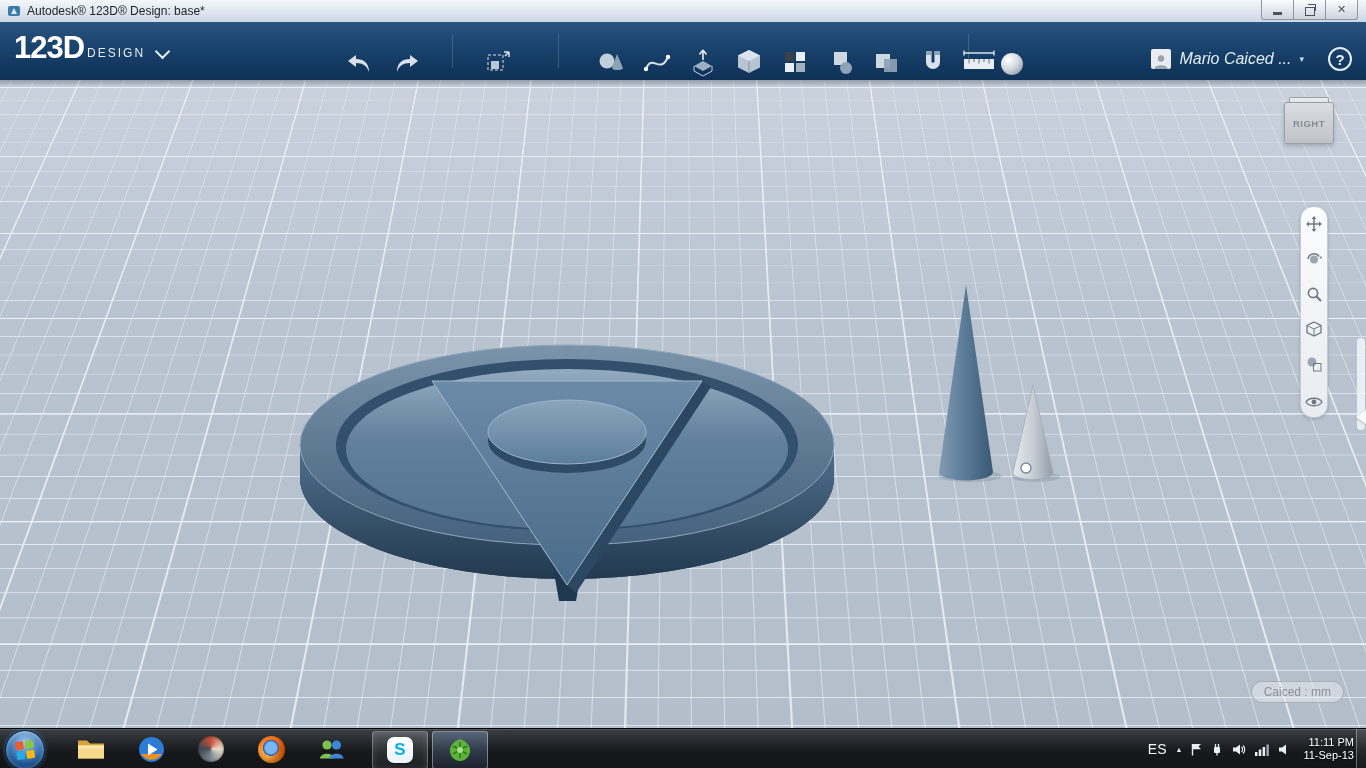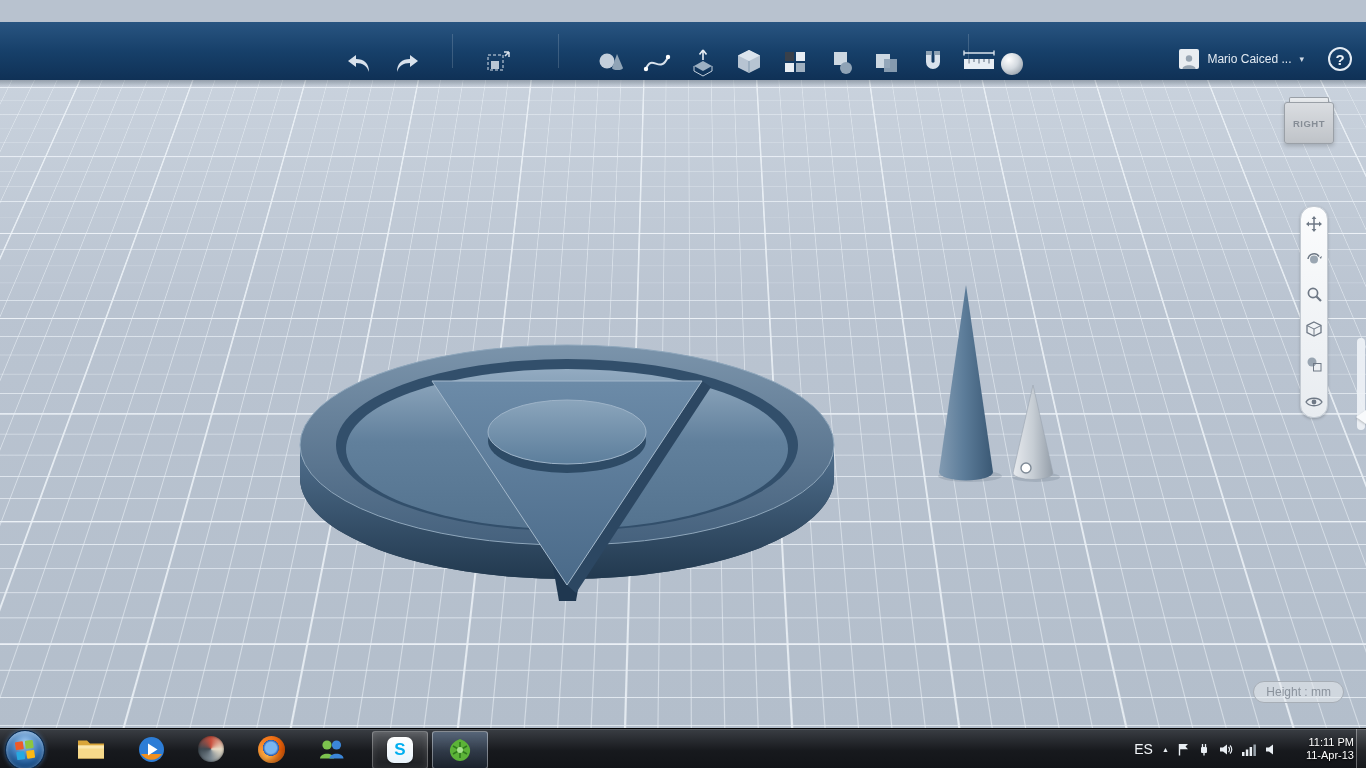--- a/index.html
+++ b/index.html
@@ -35,21 +35,21 @@
   .tbtn{position:absolute;background:transparent;border:none;padding:0;display:flex;
     align-items:center;justify-content:center;cursor:pointer;}
   .vsep{position:absolute;top:12px;width:1px;height:34px;background:rgba(255,255,255,0.16);}
   .tools{position:absolute;left:594px;top:24px;display:flex;gap:12px;}
   .tools .ti{width:34px;height:32px;background:transparent;border:none;padding:0;display:flex;
     align-items:center;justify-content:center;cursor:pointer;}
   .matball{width:22px;height:22px;border-radius:50%;
     background:radial-gradient(circle at 35% 30%,#ffffff,#d4dae0 45%,#9aa4ae 80%,#7e8893);}
   .userbox{position:absolute;right:62px;top:27px;display:flex;align-items:center;gap:8px;cursor:pointer;}
   .avatar{width:20px;height:20px;border-radius:2px;background:#e9edf1;display:flex;align-items:flex-end;justify-content:center;overflow:hidden;}
-  .user-name{font-size:12px;color:#e3ebf3;}
+  .user-name{font-size:16px;color:#e3ebf3;font-style:italic;}
   .user-caret{font-size:9px;color:#cfd9e4;}
   .helpbtn{position:absolute;right:14px;top:25px;width:24px;height:24px;border-radius:50%;
     border:2px solid #e4ecf4;color:#eaf1f8;background:transparent;font-size:15px;font-weight:bold;
     display:flex;align-items:center;justify-content:center;cursor:pointer;}
 
   
   .viewport{position:absolute;left:0;top:80px;width:1366px;height:648px;overflow:hidden;
     background:linear-gradient(#c9d2dd 0%,#bac4d1 35%,#b3becb 100%);}
   .viewport::before{content:"";position:absolute;left:0;right:0;top:0;height:7px;z-index:3;
     background:linear-gradient(rgba(10,25,40,0.28),transparent);}
@@ -124,31 +124,56 @@
     background:radial-gradient(circle at 48% 44%,#79b6f2 0 27%,#2a5db0 38%,rgba(0,0,0,0) 40%),
                conic-gradient(from 210deg,#ffb347,#f57c20,#e85d04,#ffb347);
     box-shadow:inset -2px -3px 5px rgba(120,40,0,0.5);}
   .media-ico{width:26px;height:26px;border-radius:50%;
     background:conic-gradient(#c94f3d,#e8ddc8,#7d8a93,#3f4a52,#c94f3d);
     box-shadow:inset 0 0 3px rgba(0,0,0,0.6);}
   .tray{position:absolute;right:12px;top:0;height:40px;display:flex;align-items:center;gap:9px;z-index:2;}
   .tray-lang{color:#f2f5f8;font-size:14px;cursor:pointer;}
   .tray-expand{color:#e8edf2;font-size:7px;cursor:pointer;}
   .tray .tico{display:flex;align-items:center;cursor:pointer;}
-  .clock{text-align:right;font-size:11px;line-height:13px;color:#ffffff;text-shadow:0 1px 2px #000;margin-left:20px;cursor:default;}
+  .clock{text-align:right;font-size:11px;line-height:13px;color:#ffffff;text-shadow:0 1px 2px #000;margin-left:4px;cursor:default;}
   .show-desktop{position:absolute;right:0;top:0;width:9px;height:40px;cursor:pointer;
     background:linear-gradient(rgba(255,255,255,0.10),rgba(255,255,255,0.02));border-left:1px solid rgba(255,255,255,0.35);}
 </style>
 </head>
 <body>
 
 <div id="screen">
 
+  <header class="titlebar">
+    <span class="app-ico">
+      <svg width="14" height="14" viewBox="0 0 14 14">
+          <rect x="1" y="2" width="12" height="10" rx="2" fill="#3a7ca8"></rect>
+          <path d="M4 10 L7 4 L10 10 Z" fill="#dfeaf2"></path>
+        </svg>
+    </span>
+    <span class="title-text">Autodesk® 123D® Design: base*</span>
+    <div class="winbtns">
+      <div class="wb">
+          <span class="g-min"></span>
+        </div>
+      <div class="wb">
+          <span class="g-res"></span>
+        </div>
+      <div class="wb">
+          <span class="g-x">✕</span>
+        </div>
+    </div>
+  </header>
 
   <nav class="appbar">
+    <div class="logo">
+      <span class="logo-main">123D</span>
+      <span class="logo-sub">DESIGN</span>
+      <span class="chev"></span>
+    </div>
 
     <button class="tbtn" style="left:340px;top:28px;width:38px;height:28px;">
       <svg width="28" height="22" viewBox="0 0 26 22">
           <path d="M10 2 L2 8 L10 14 V10 C17 10 21 13 23 19 C23 10 18 6 10 6 Z" fill="#d9e2ec"></path>
         </svg>
     </button>
     <button class="tbtn" style="left:388px;top:28px;width:38px;height:28px;">
       <svg width="28" height="22" viewBox="0 0 26 22" style="transform:scaleX(-1)">
           <path d="M10 2 L2 8 L10 14 V10 C17 10 21 13 23 19 C23 10 18 6 10 6 Z" fill="#d9e2ec"></path>
         </svg>
@@ -355,21 +380,21 @@
           <path d="M1 6 C4 1 14 1 17 6 C14 11 4 11 1 6 Z" fill="none" stroke="#6e7885" stroke-width="1.3"></path>
           <circle cx="9" cy="6" r="2.4" fill="#6e7885"></circle>
         </svg>
       </button>
     </div>
 
     <div class="scroll-thumb"></div>
     <div class="edge-arrow"></div>
 
 
-    <div class="units">Height : mm</div>
+    <div class="units">Caiced : mm</div>
   </main>
 
   <footer class="taskbar">
     <div class="orb">
       <span class="flag">
           <i class="f1"></i>
           <i class="f2"></i>
           <i class="f3"></i>
           <i class="f4"></i>
         </span>
@@ -449,19 +474,19 @@
             <rect x="11.4" y="1.5" width="2.5" height="11.5" fill="#9aa3ab"></rect>
           </svg>
       </span>
       <span class="tico">
         <svg width="12" height="13" viewBox="0 0 12 13">
             <path d="M1 4.5 h3 L8 1.5 v10 L4 8.5 h-3 Z" fill="#e9eef3"></path>
           </svg>
       </span>
       <div class="clock">
         <div>11:11 PM</div>
-        <div>11-Apr-13</div>
+        <div>11-Sep-13</div>
       </div>
     </div>
     <div class="show-desktop"></div>
   </footer>
 
 </div>
 
 </body></html>

